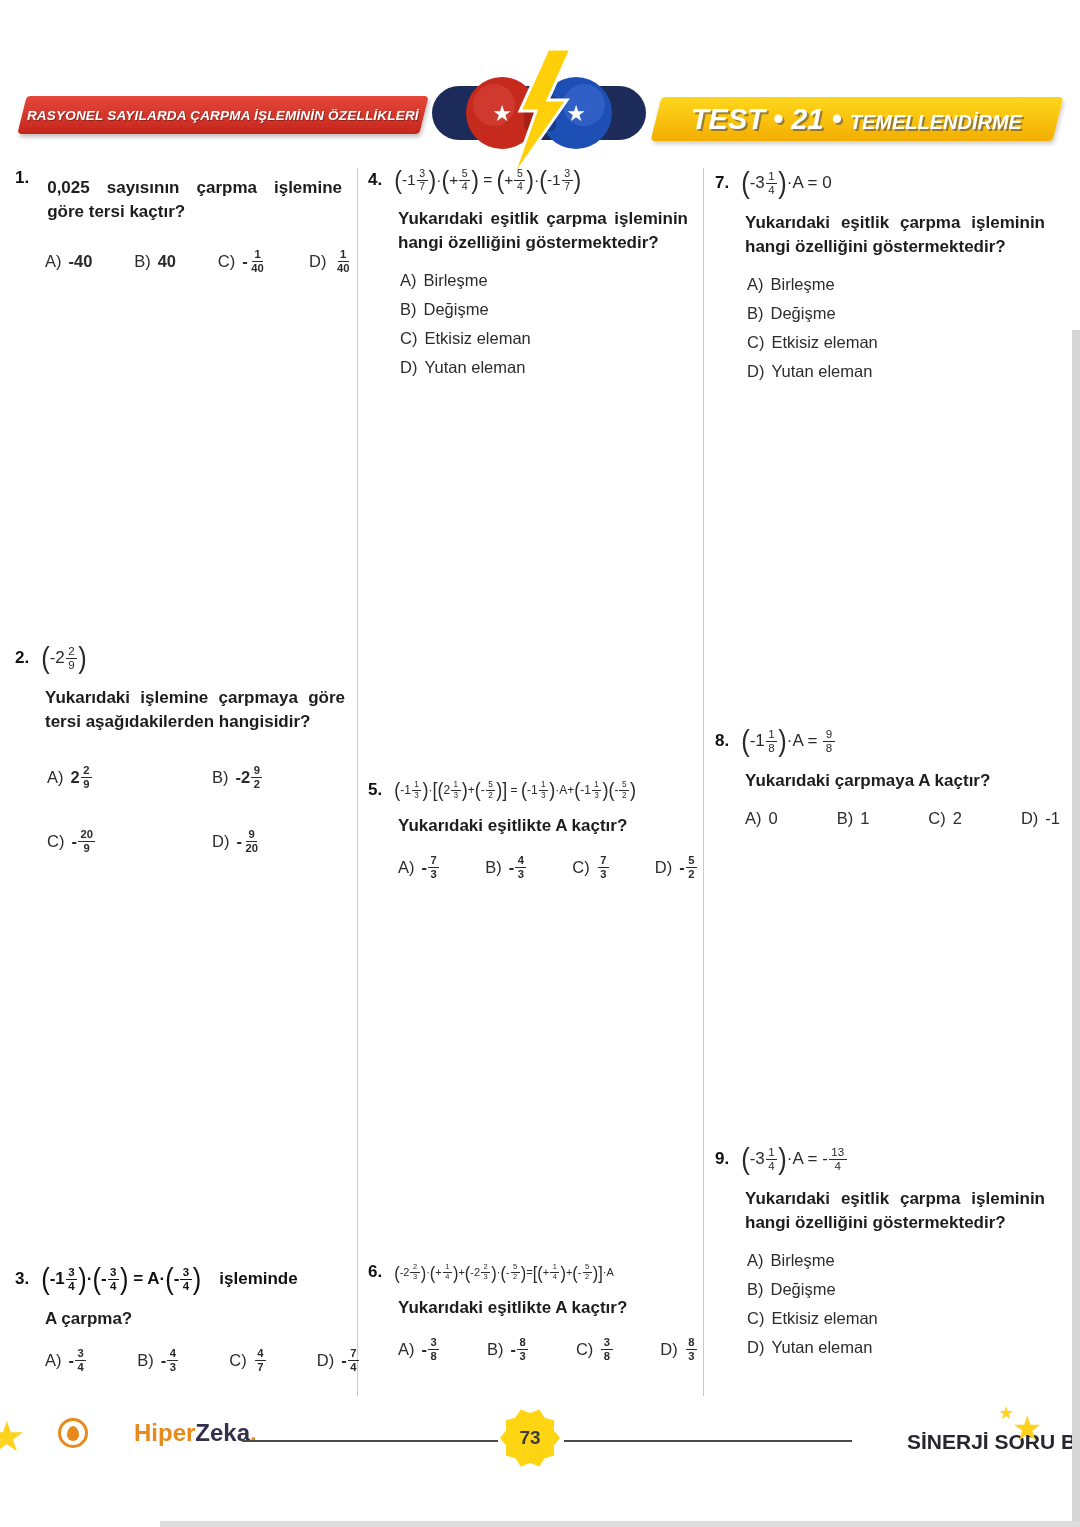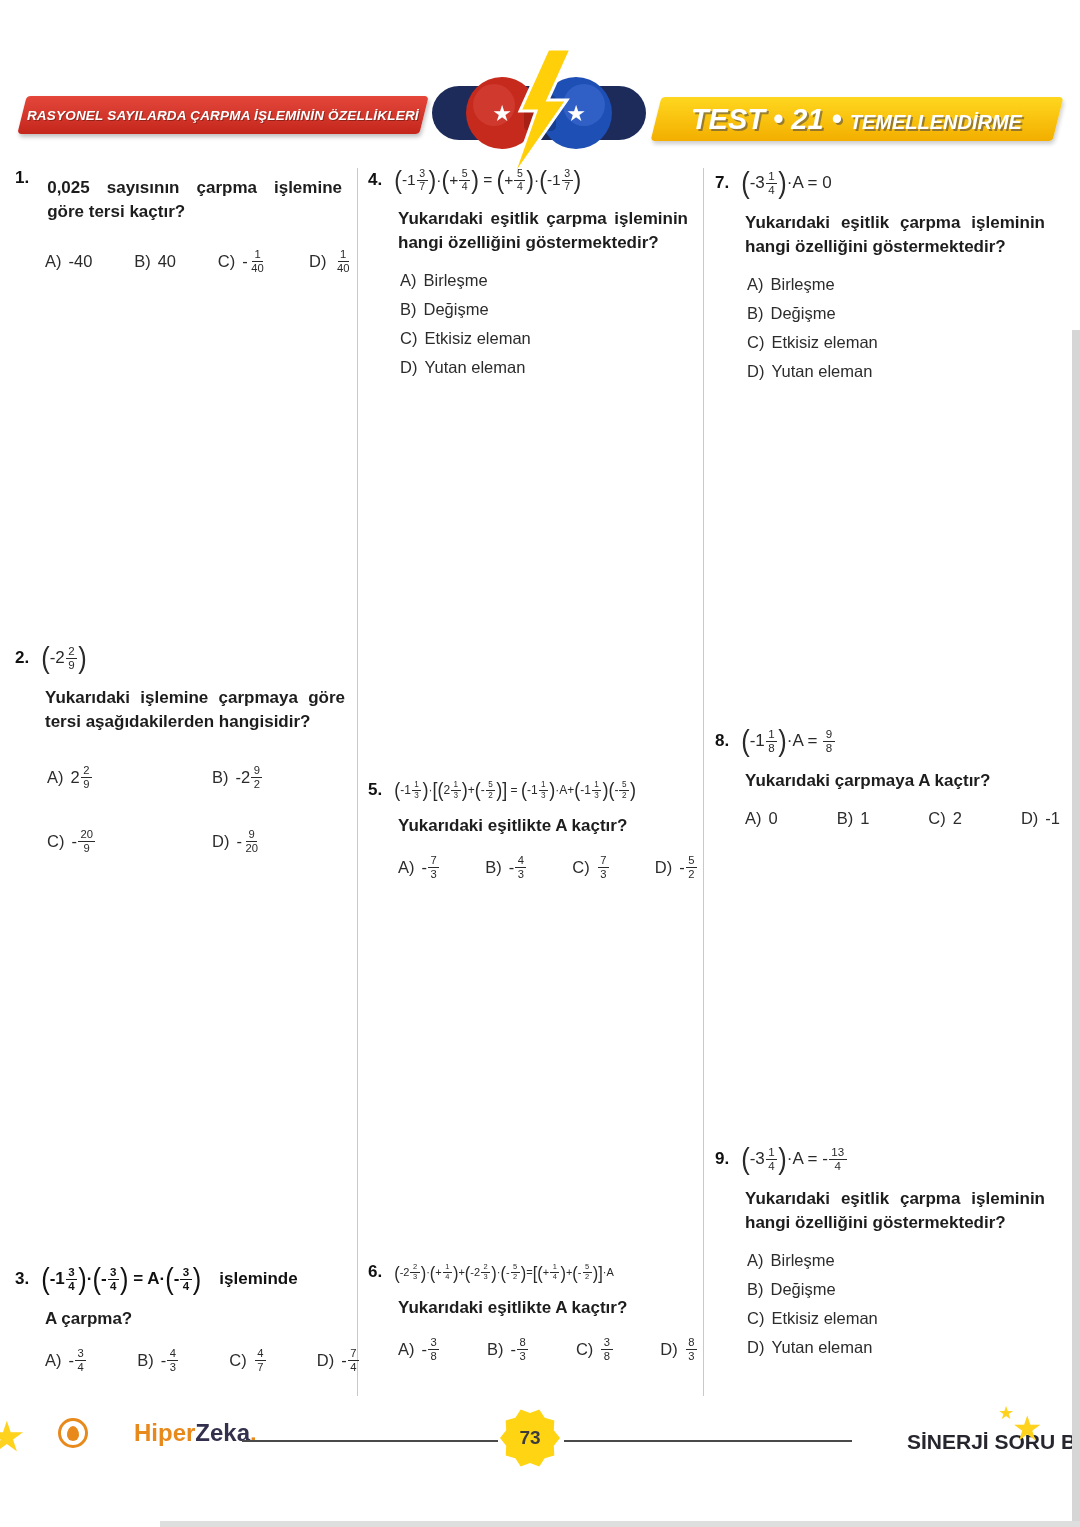--- a/index.html
+++ b/index.html
@@ -43,21 +43,21 @@
   .frac .den { padding:0 2.5px; }
   .msm { font-size:12px; }
   .mbold { font-weight:bold; color:#111; }
   .msuffix { font-weight:bold; font-size:17px; color:#111; margin-left:6px; }
 
   .opts-row { display:flex; align-items:center; justify-content:space-between; margin:16px 0 0 30px; }
   .opts-col { display:flex; flex-direction:column; gap:10px; margin:16px 0 0 32px; }
   .opts-grid { display:grid; grid-template-columns:165px auto; row-gap:38px; margin:30px 0 0 32px; }
   .opt { display:inline-flex; align-items:center; gap:7px; font-size:16.5px; color:#2c2c2c; }
   .opt .olabel { white-space:nowrap; }
-  .opt .math { font-size:16.5px; }
+  .opt .math { font-size:16.5px;font-weight:bold; }
 
   
   .f-star-left { position:absolute; left:-12px; top:1412px; font-size:42px; color:#ffd21e; }
   .f-logo { position:absolute; left:58px; top:1418px; display:flex; align-items:center; gap:8px; }
   .f-logo .ring { width:30px; height:30px; border-radius:50%; border:3px solid #e8891c; box-sizing:border-box;
       display:flex; align-items:center; justify-content:center; }
   .f-logo .egg { width:12px; height:15px; background:#e8891c; border-radius:50% 50% 50% 50% / 60% 60% 40% 40%; }
   .f-brand { font-size:24px; font-weight:bold; }
   .f-brand .p1 { color:#e8891c;margin-left:38px; } .f-brand .p2 { color:#32304d; } .f-brand .dot { color:#e8891c; }
   .f-line { position:absolute; top:1440px; height:2px; background:#4a4a4a; }

